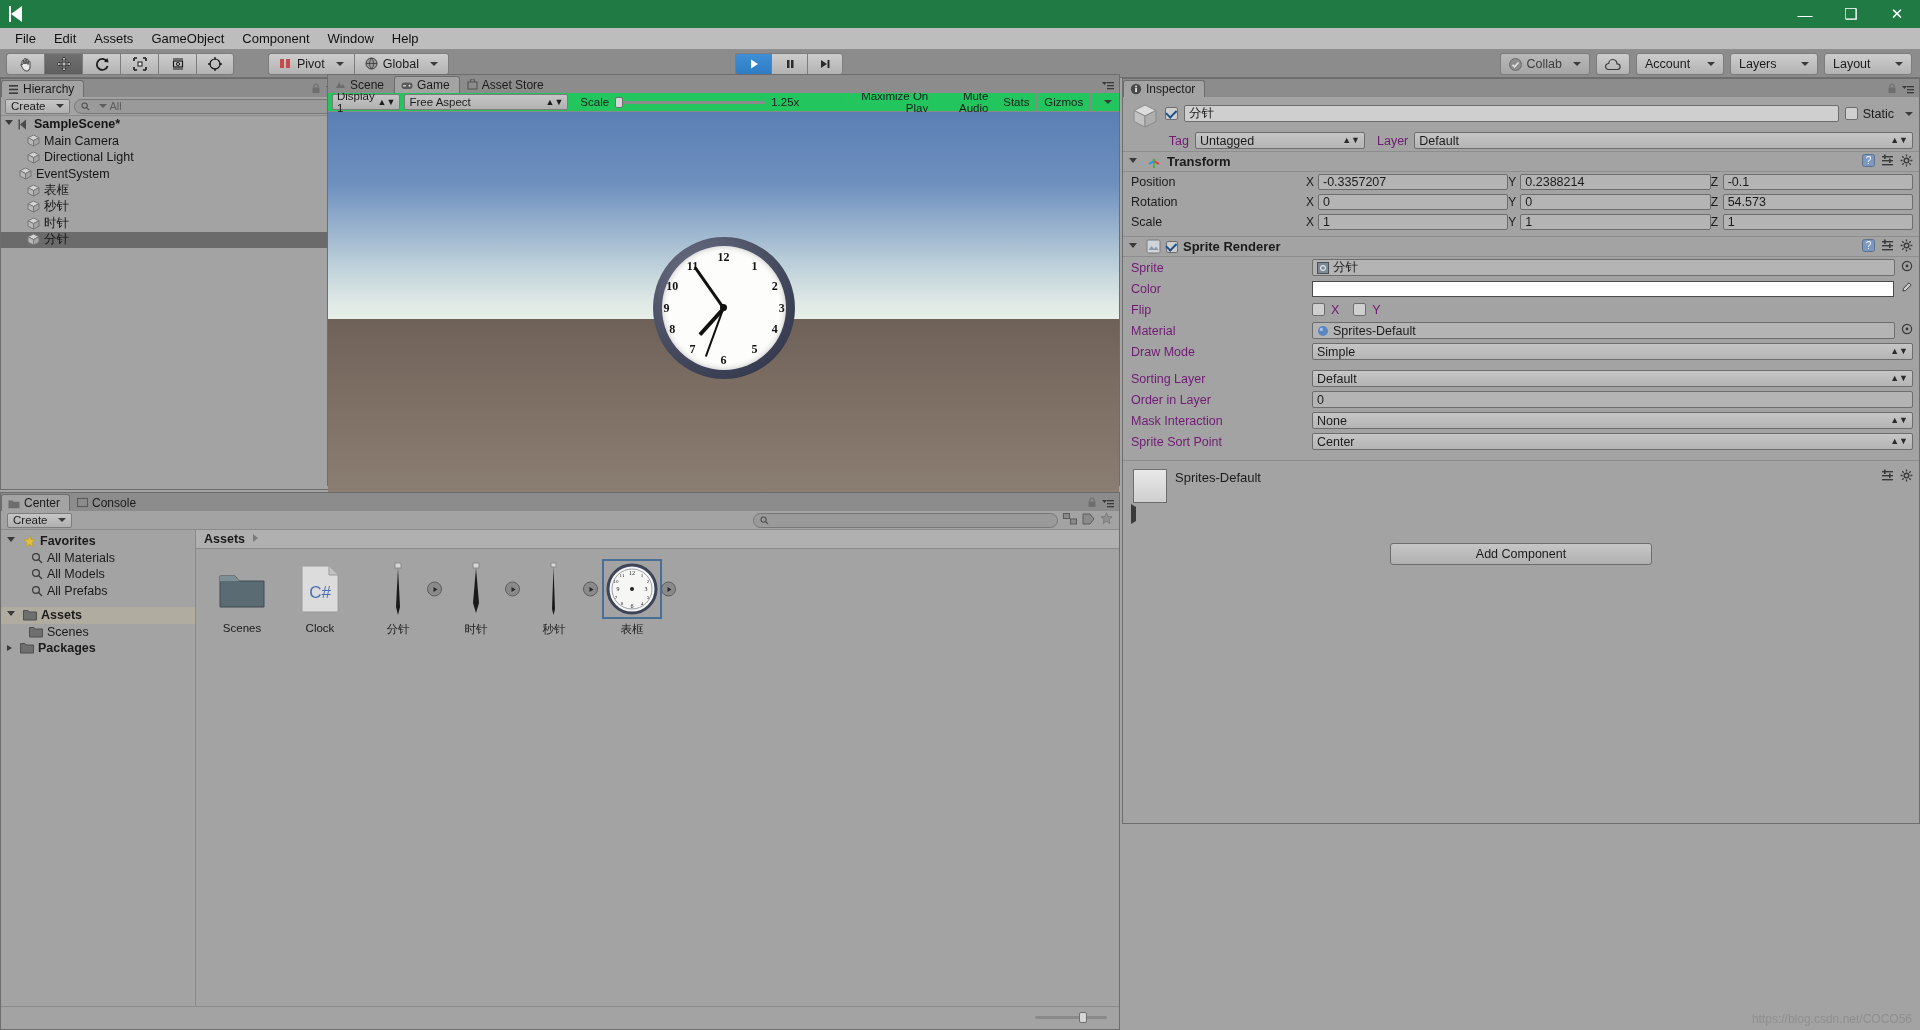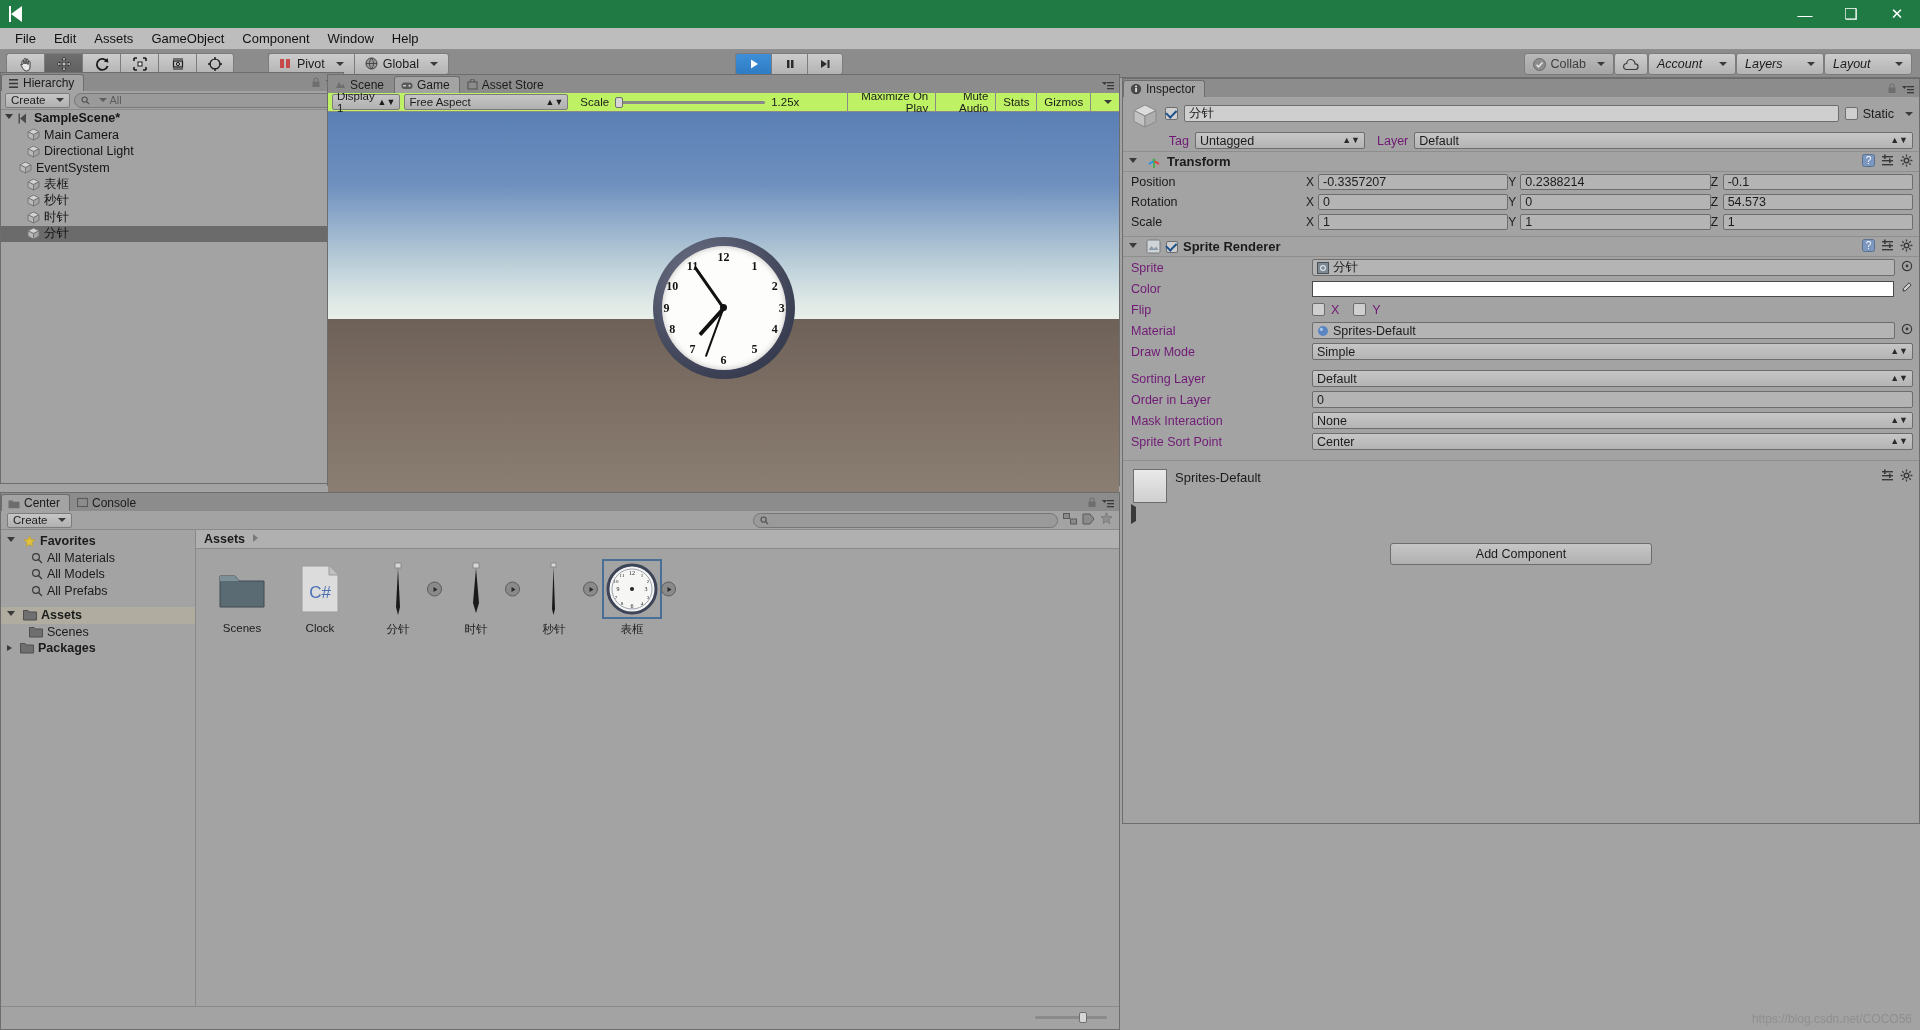--- a/index.html
+++ b/index.html
@@ -56,34 +56,34 @@
   .pivot-btn:last-child { border-radius:0 3px 3px 0; }
 
   .play-group { position:absolute; left:735px; top:3px; display:flex; }
   .play-btn {
     width:36px; height:22px; background:linear-gradient(#cdcdcd,#b3b3b3);
     border:1px solid #7c7c7c; border-right:none; display:flex; align-items:center; justify-content:center;
   }
   .play-btn:first-child { border-radius:3px 0 0 3px; background:linear-gradient(#3f8fd8,#2d7cc4); }
   .play-btn:last-child { border-right:1px solid #7c7c7c; border-radius:0 3px 3px 0; }
 
-  .toolbar-right { position:absolute; right:8px; top:3px; display:flex; align-items:center; }
+  .toolbar-right { position:absolute; right:8px; top:3px; display:flex; align-items:center; gap:6px; }
   .collab-btn {
     height:22px; padding:0 8px; background:linear-gradient(#b9b9b9,#a5a5a5);
     border:1px solid #7c7c7c; border-radius:3px; display:flex; align-items:center; gap:5px;
     font-size:12.5px; color:#3d3d3d;
   }
   .cloud-btn {
     width:34px; height:22px; background:linear-gradient(#cdcdcd,#b3b3b3);
     border:1px solid #7c7c7c; border-radius:3px; display:flex; align-items:center; justify-content:center;
   }
   .dd-btn {
     height:22px; padding:0 8px; min-width:88px; background:linear-gradient(#cdcdcd,#b3b3b3);
     border:1px solid #7c7c7c; border-radius:3px; display:flex; align-items:center;
-    font-size:12.5px; color:#1b1b1b;font-style:italic;
+    font-size:12.5px; color:#1b1b1b;
   }
   .dd-btn .cap { flex:1; }
   .caret { width:0;height:0;border-left:4px solid transparent;border-right:4px solid transparent;border-top:4px solid #3a3a3a; margin-left:6px; }
 
   
   .panel { position:absolute; background:#a3a3a3; border:1px solid #6d6d6d; }
   .panel-tabbar { height:18px; background:#8c8c8c; display:flex; align-items:flex-end; position:relative; }
   .ptab {
     height:17px; padding:0 9px 0 6px; display:flex; align-items:center; gap:4px;
     font-size:12px; color:#1b1b1b; background:#8c8c8c; border:1px solid transparent;
@@ -95,31 +95,31 @@
   .create-btn {
     height:15px; padding:0 5px; background:linear-gradient(#c6c6c6,#b0b0b0);
     border:1px solid #7c7c7c; border-radius:2px; display:flex; align-items:center; gap:4px; font-size:11.5px;
   }
   .search-pill {
     flex:1; height:15px; background:#9a9a9a; border:1px solid #777; border-radius:8px;
     display:flex; align-items:center; padding:0 6px; font-size:11px; color:#5d5d5d; gap:3px;
   }
 
   
-  #hierarchy { left:0; top:72px; width:344px; height:412px; }
+  #hierarchy { left:0; top:78px; width:344px; height:412px; }
   .h-row { height:16.5px; display:flex; align-items:center; font-size:12.5px; padding-left:4px; color:#151515; }
   .h-row.scene { font-weight:bold; }
   .h-row.selected { background:#6b6b6b; }
   .tri { width:0;height:0;border-left:5px solid #3a3a3a;border-top:3.5px solid transparent;border-bottom:3.5px solid transparent; margin-right:4px; }
   .tri.open { border-left:4px solid transparent;border-right:4px solid transparent;border-top:5px solid #3a3a3a; margin-right:4px; }
   .go-icon { width:13px;height:13px;margin-right:4px; flex:none; }
 
   
   #gameview { left:327px; top:74px; width:793px; height:412px; background:#a3a3a3; }
-  .gv-toolbar { height:19px; background:#bef264; display:flex; align-items:center; border-bottom:1px solid #8a8a8a; font-size:11.5px; }
+  .gv-toolbar { height:19px; background:#22c55e; display:flex; align-items:center; border-bottom:1px solid #8a8a8a; font-size:11.5px; }
   .gv-dd { height:16px; background:linear-gradient(#c6c6c6,#b0b0b0); border:1px solid #7c7c7c; border-radius:2px;
            display:flex; align-items:center; padding:0 4px; margin-left:4px; }
   .gv-sep { width:1px; height:19px; background:#8a8a8a; }
   .gv-tog { padding:0 7px; height:19px; display:flex; align-items:center;text-align:right; }
   .gv-slider { width:150px; height:3px; background:#8a8a8a; border-radius:2px; position:relative; margin:0 6px; }
   .gv-knob { position:absolute; left:0; top:-4px; width:8px; height:11px; background:#d6d6d6; border:1px solid #6f6f6f; border-radius:2px; }
   .gv-canvas { position:relative; width:100%; height:calc(100% - 19px); overflow:hidden; }
   .sky { position:absolute; inset:0 0 47% 0; background:linear-gradient(#5a7fb4 0%, #6e90bf 35%, #b9cdd8 72%, #dfe9e6 92%, #e8efe8 100%); }
   .ground { position:absolute; left:0; right:0; bottom:0; height:47%; background:linear-gradient(#6e6158 0%, #7b6d62 35%, #8c7f74 100%); }
 

